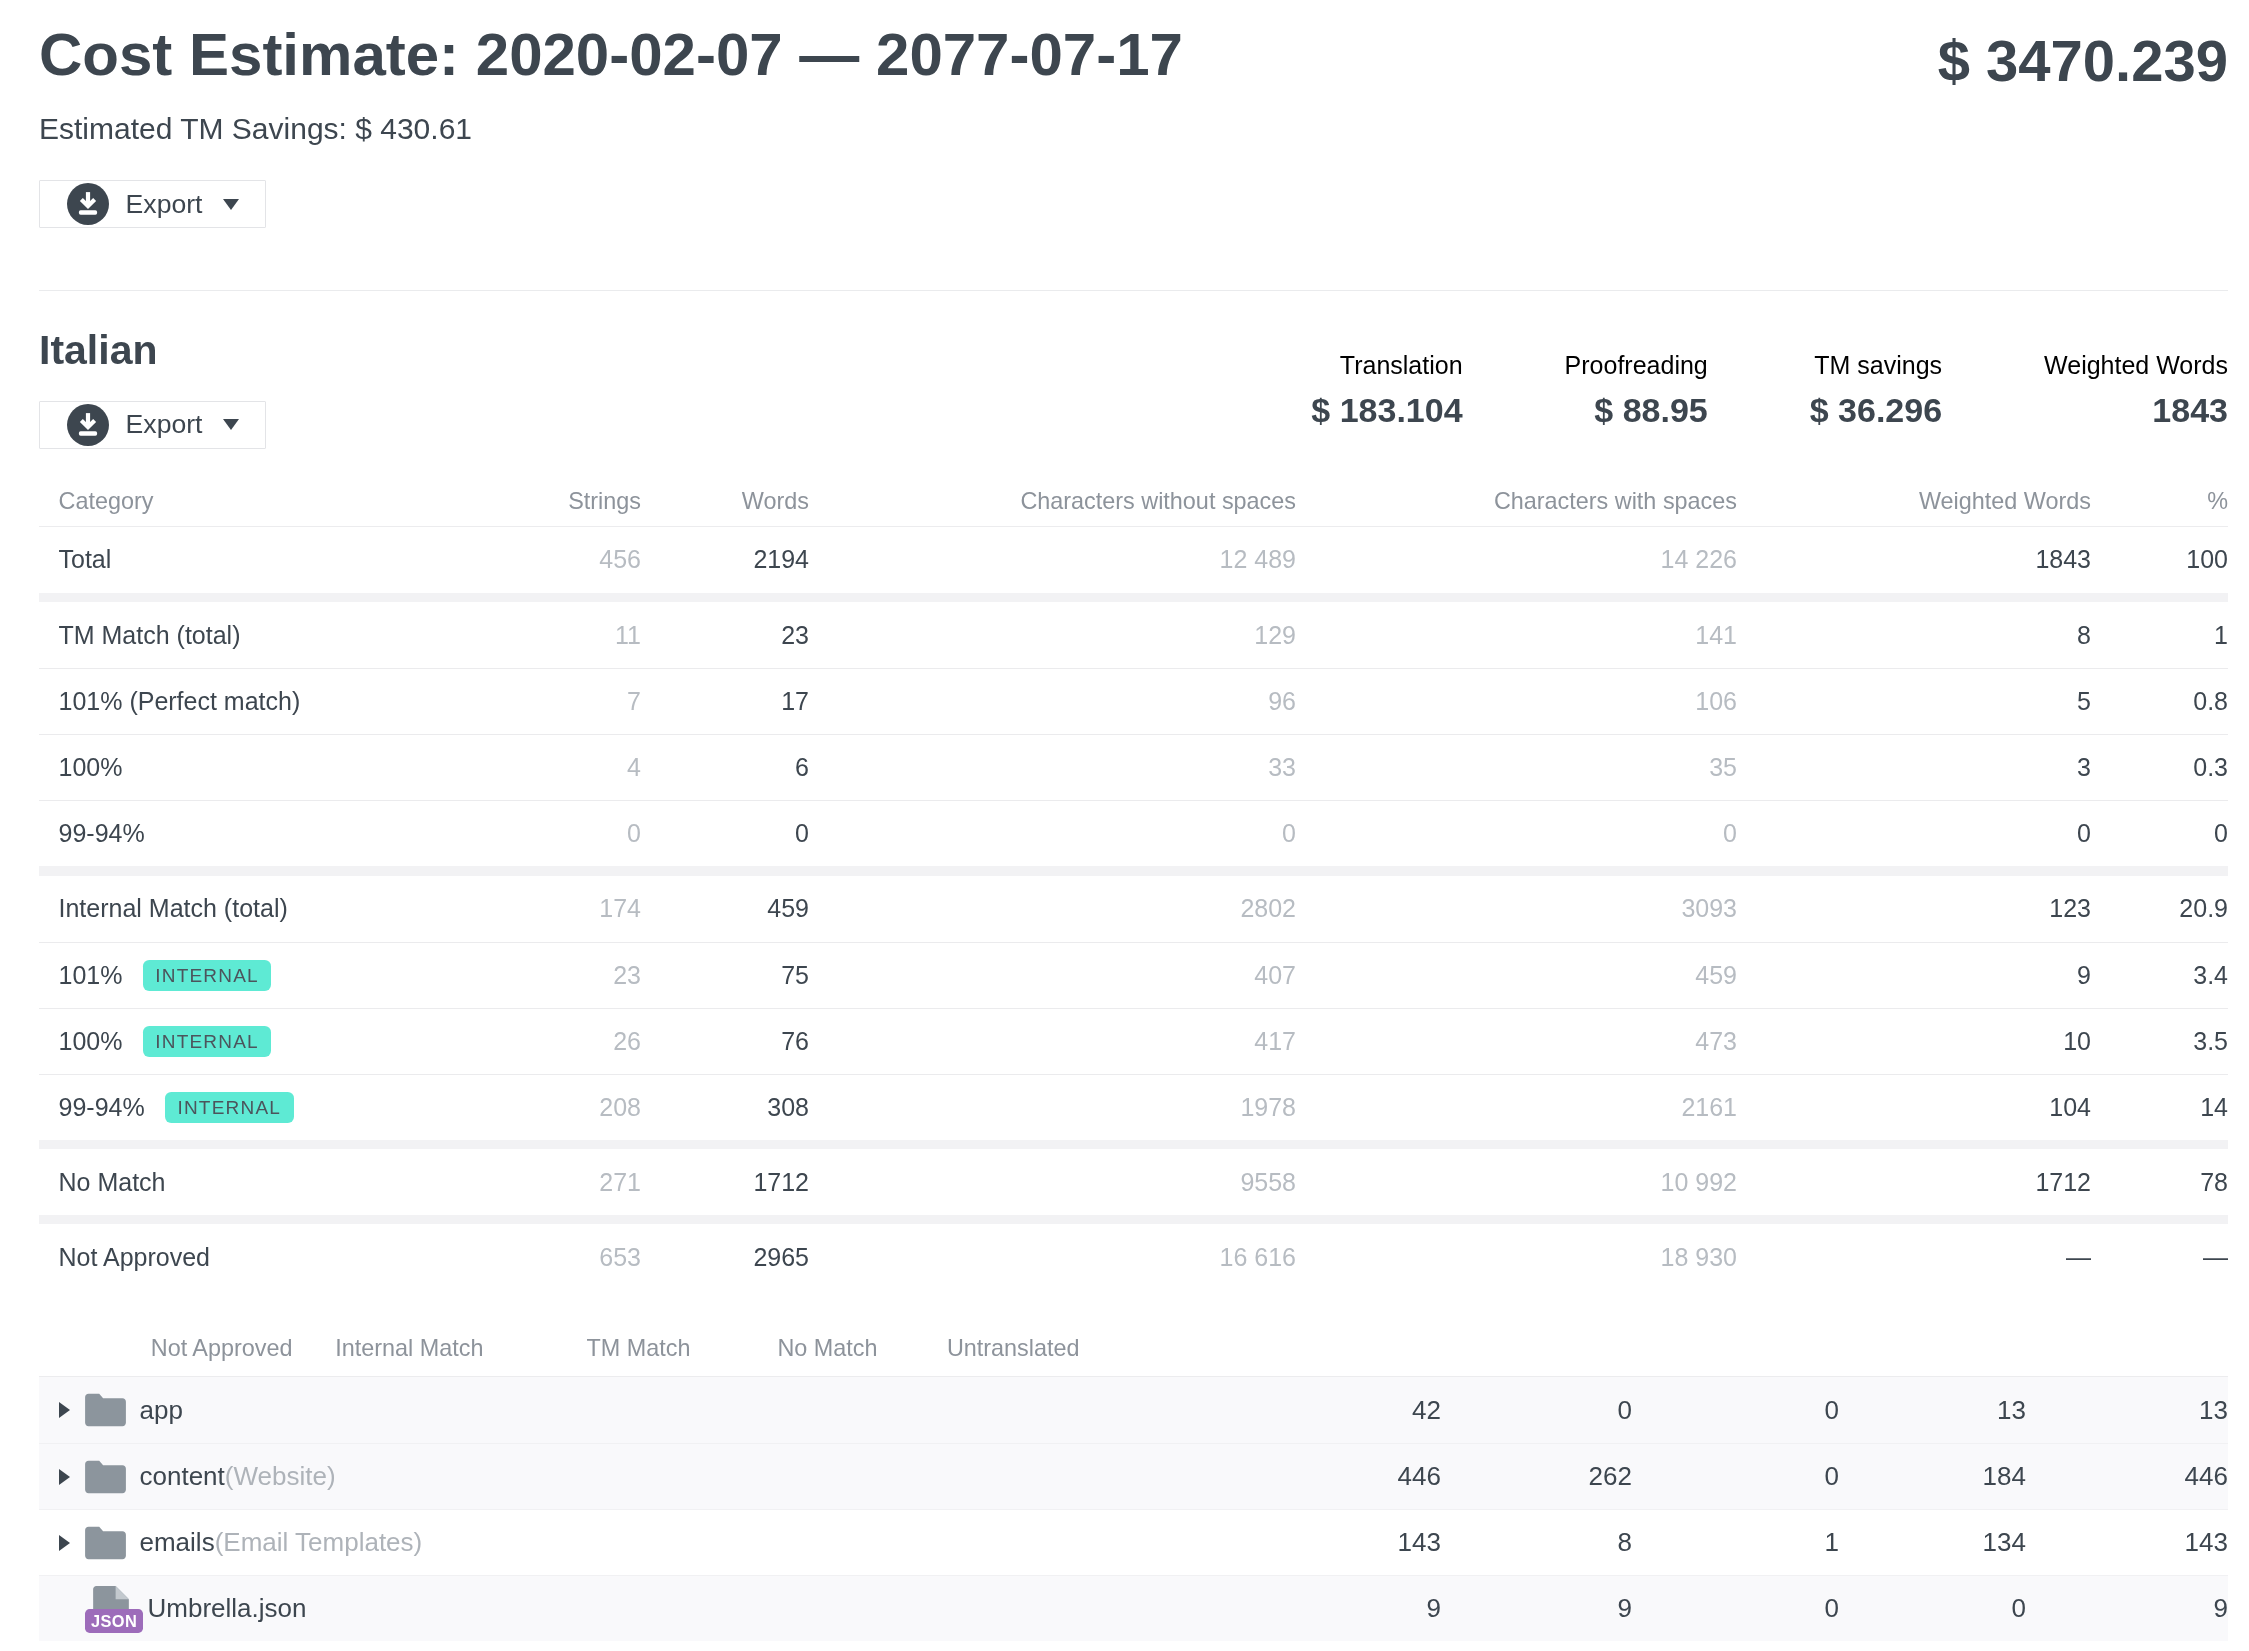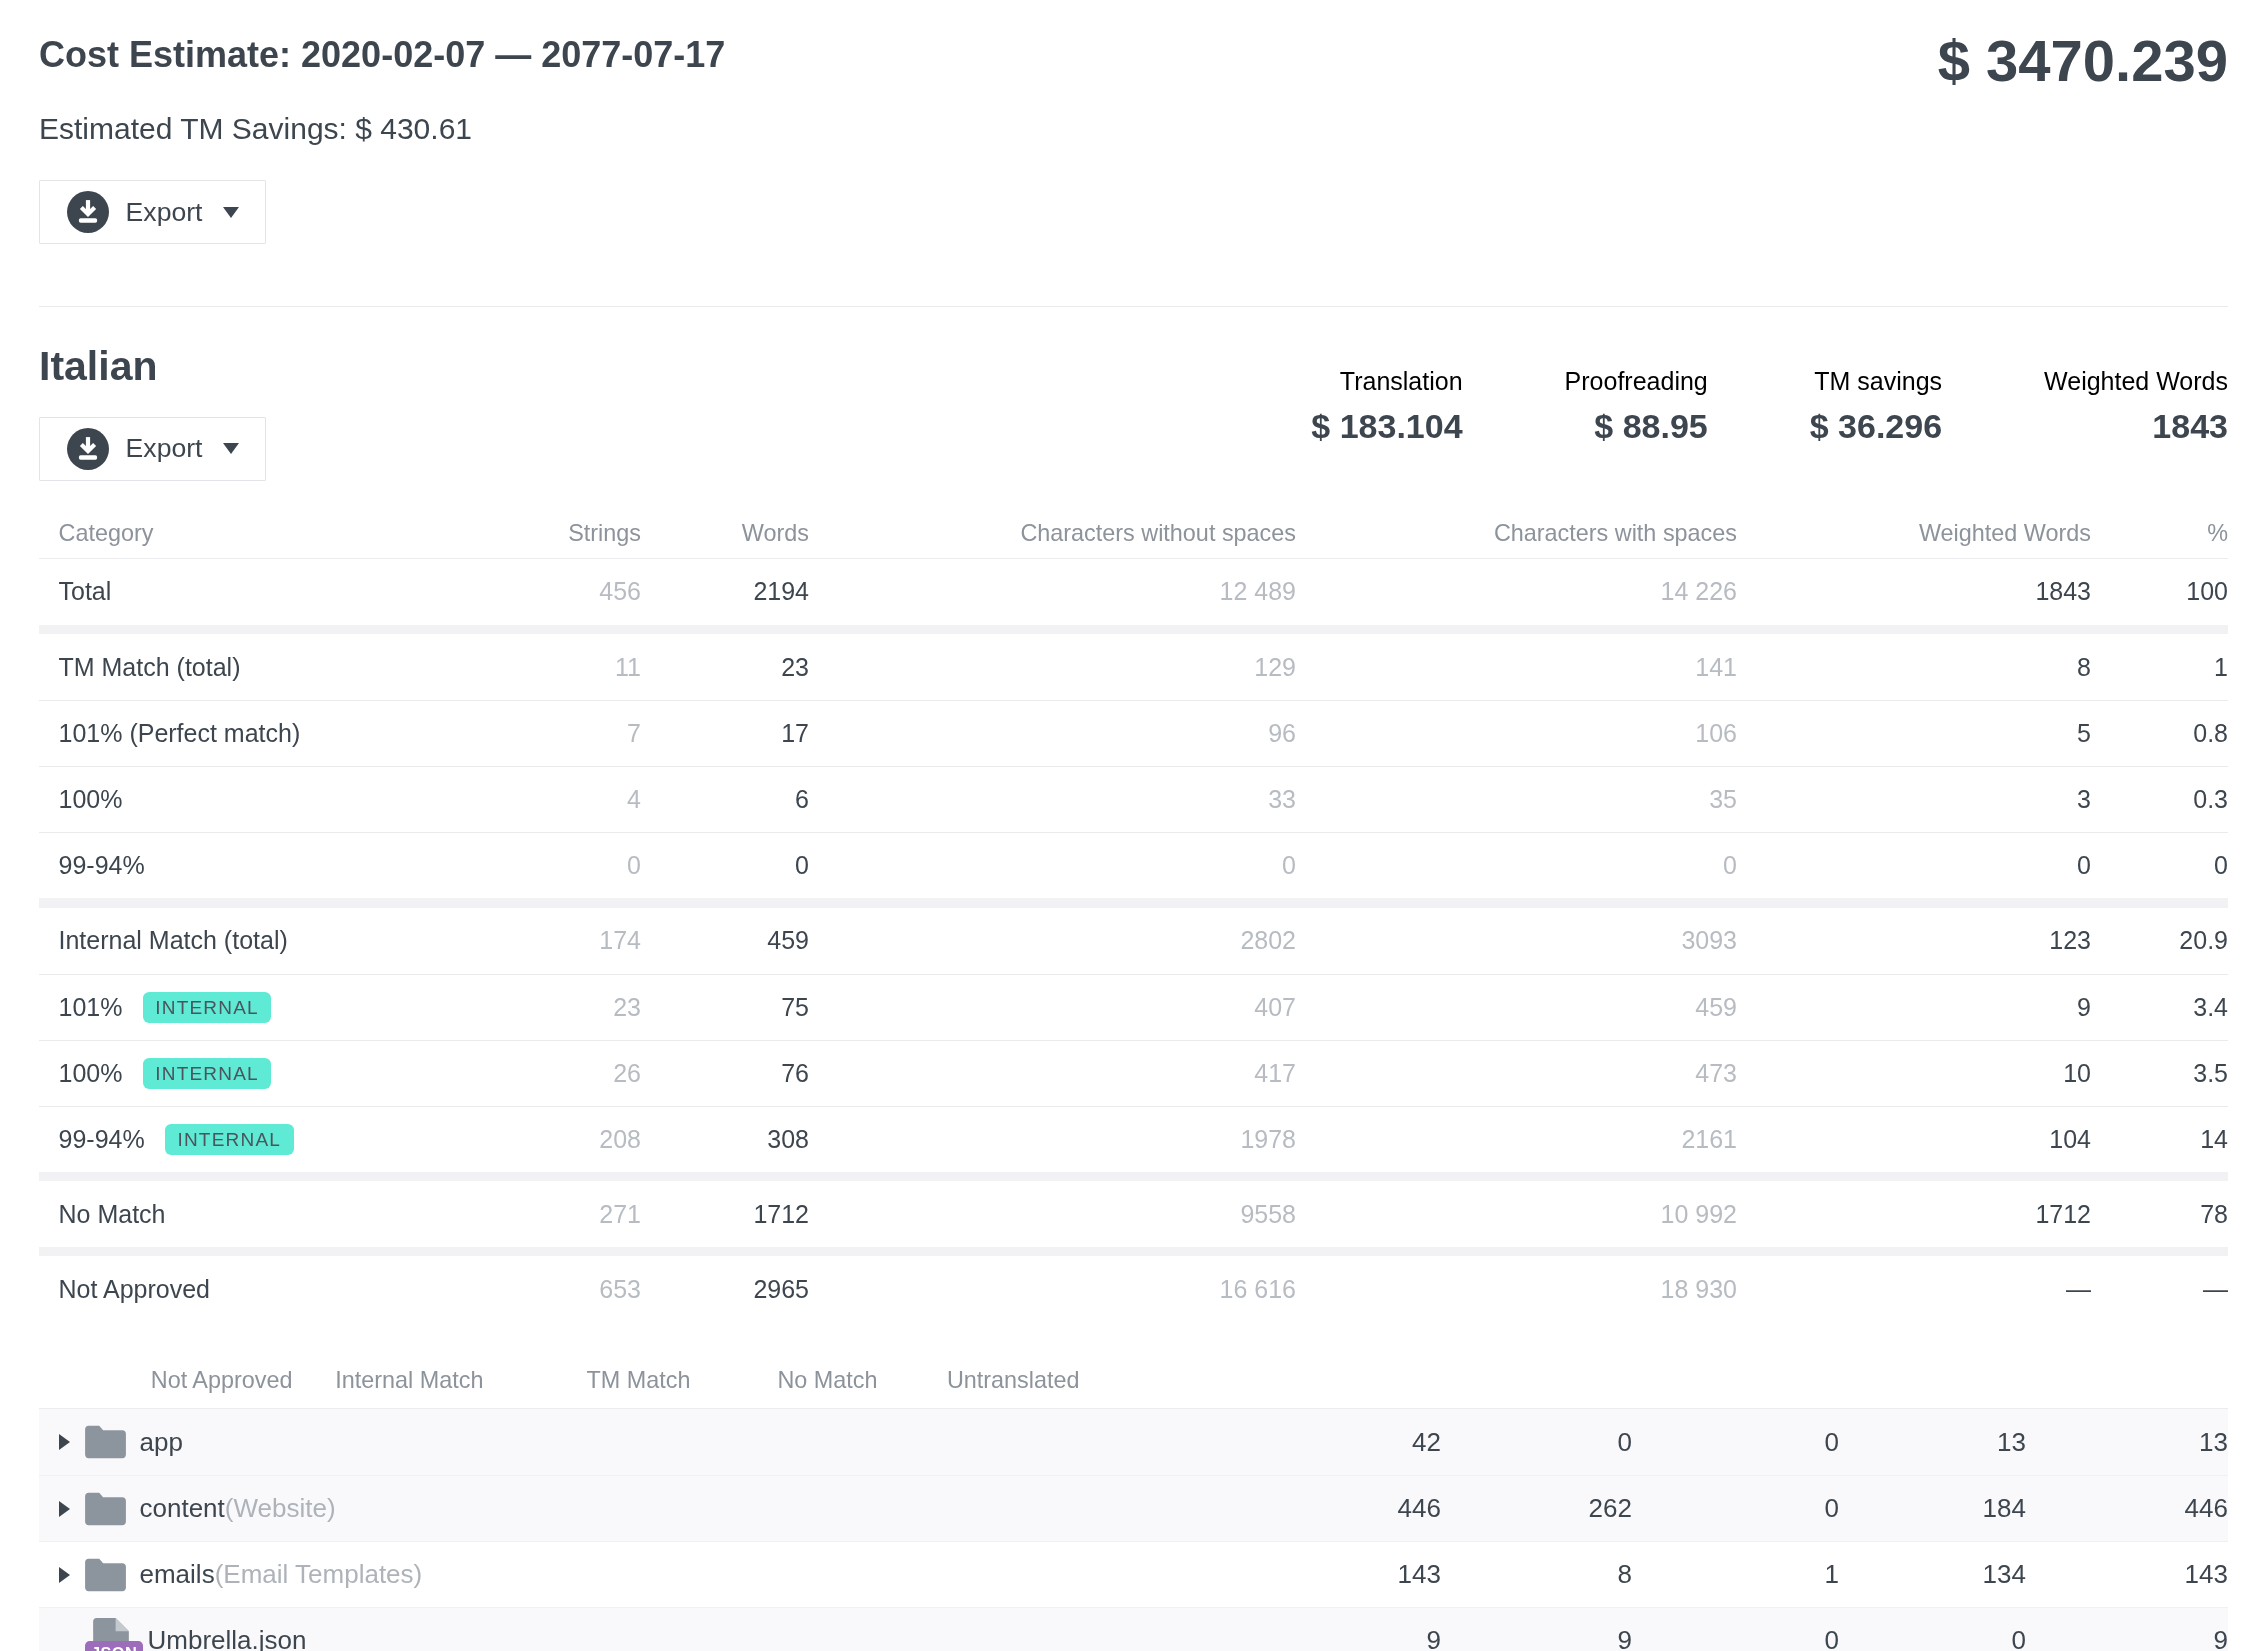--- a/index.html
+++ b/index.html
@@ -6,26 +6,26 @@
   html,body { margin:0; padding:0; background:#fff; }
   body {
     width:2250px; height:1652px; overflow:hidden;
     font-family:"Liberation Sans","DejaVu Sans",sans-serif;
     color:#3d464f;
   }
   .container { padding:0 22px 0 39px; }
 
   
   .page-header { display:flex; justify-content:space-between; align-items:flex-start; padding-top:30px; }
-  .page-title { font-size:36px; line-height:50px; font-weight:bold; margin:0; color:#3d464f; }
+  .page-title { font-size:60px; line-height:50px; font-weight:bold; margin:0; color:#3d464f; }
   .total-price { font-size:58px; line-height:62px; font-weight:bold; color:#3d464f; }
   .tm-line { margin-top:20.3px; font-size:30px; color:#3d464f; }
 
   .export-btn {
-    margin-top:34px; height:64px; display:inline-flex; align-items:center;
+    margin-top:34px; height:48px; display:inline-flex; align-items:center;
     background:#fff; border:1.6px solid #e3e4e7; border-radius:1px;
     padding:0 26.6px; cursor:pointer; gap:17px;
   }
   .export-btn .label { font-size:26.6px; color:#3d464f; }
   .caret-down {
     width:0; height:0; border-left:8.6px solid transparent; border-right:8.6px solid transparent;
     border-top:11px solid #3d464f; margin-left:3.1px;
   }
   .divider { border:none; border-top:1.6px solid #eaebed; margin:62px 0 0 0; }
 

